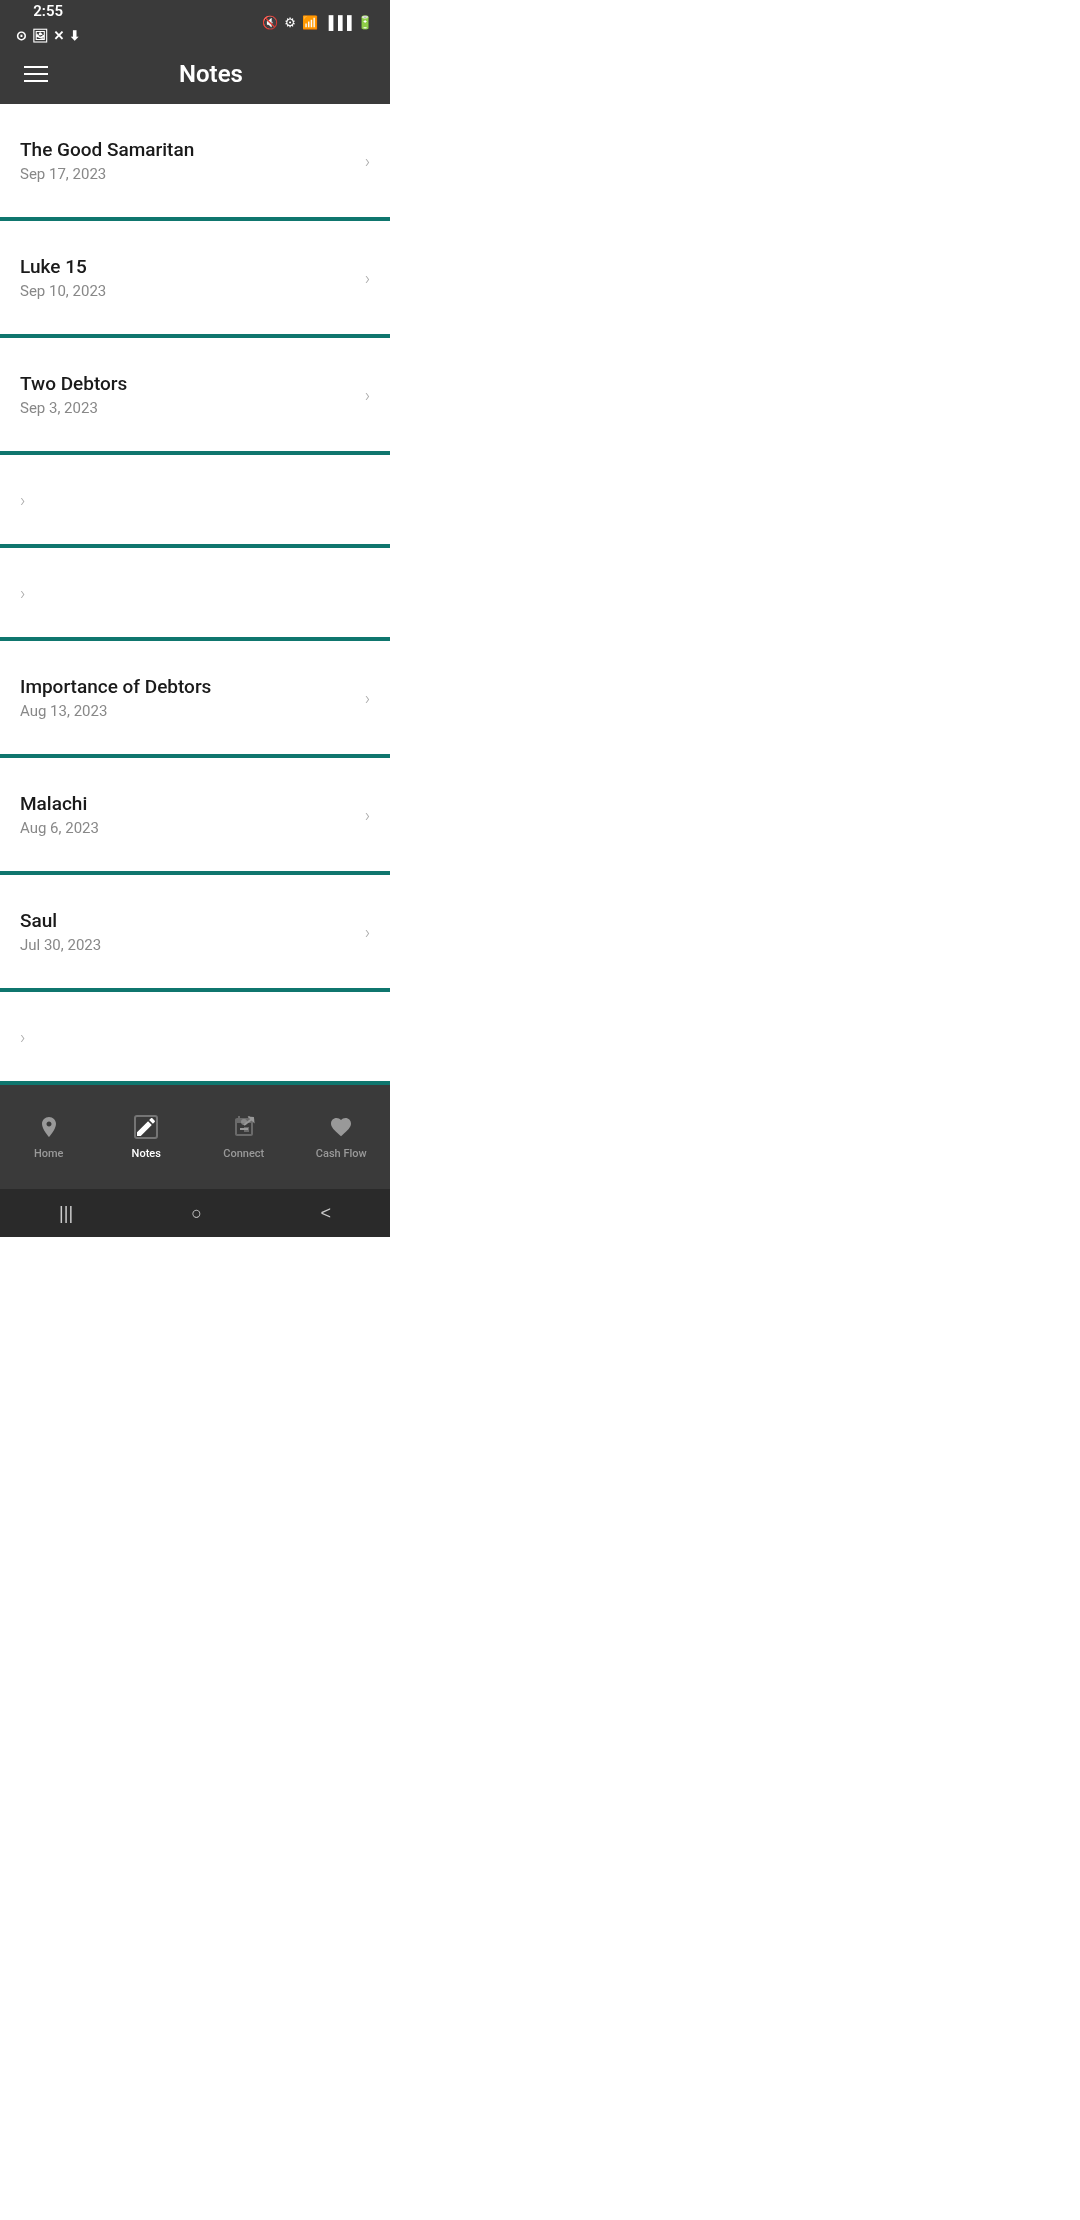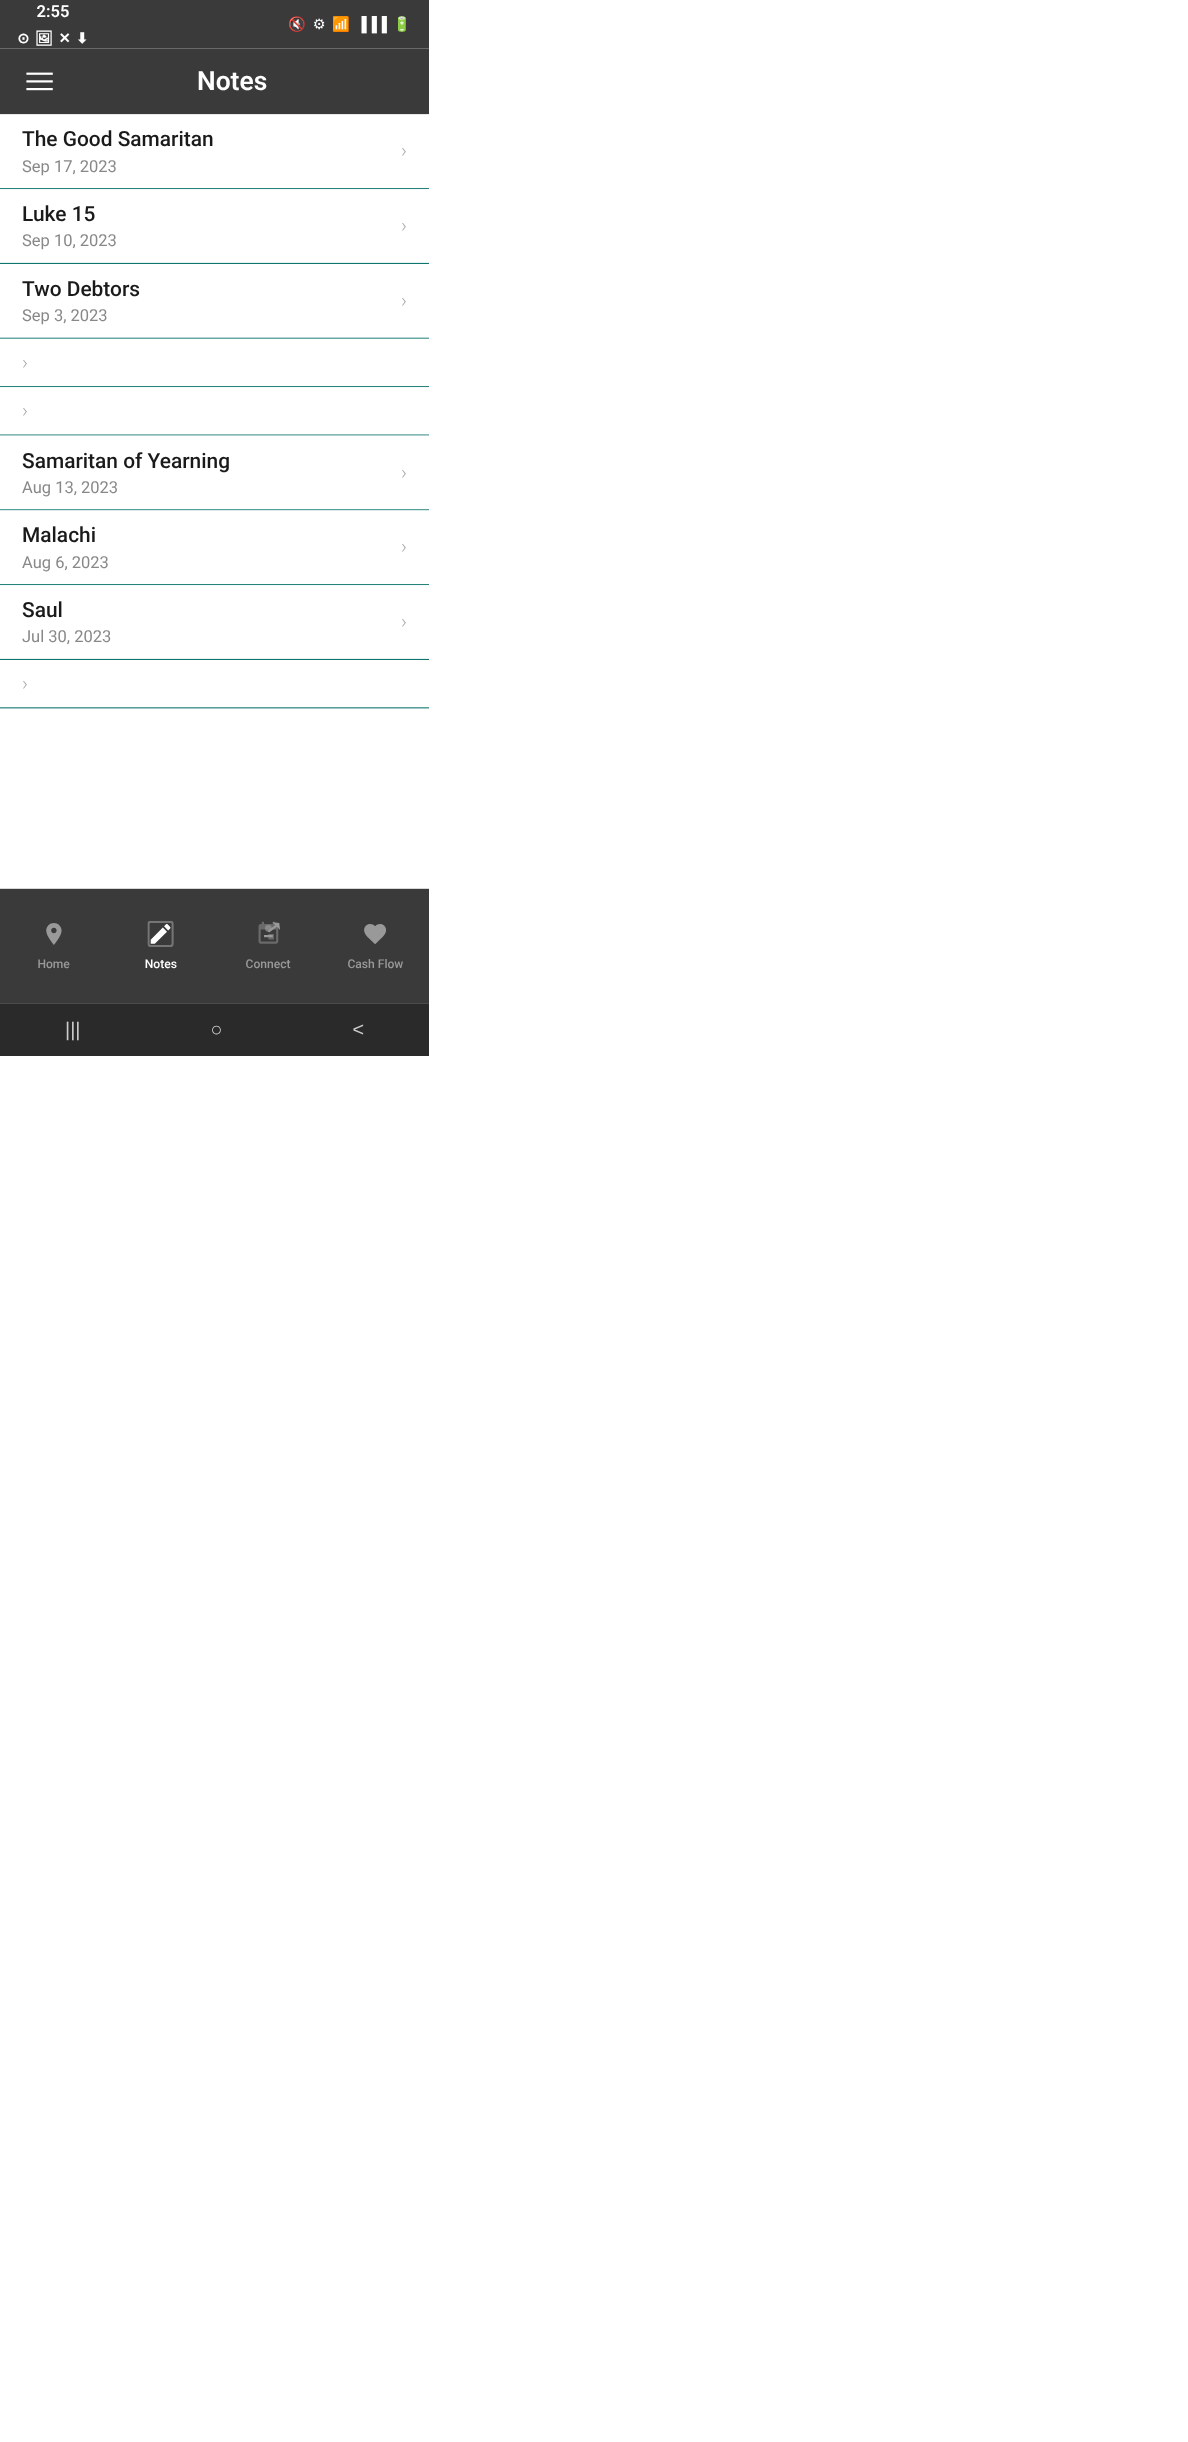--- a/index.html
+++ b/index.html
@@ -98,22 +98,22 @@
     
     .notes-list {
       flex: 1;
       background: #ffffff;
       overflow-y: auto;
     }
 
     .note-item {
       display: flex;
       align-items: center;
-      padding: 11px 20px;
-      border-bottom: 1px solid #0f766e;
+      padding: 34px 20px;
+      border-bottom: 4px solid #0f766e;
       cursor: pointer;
       background: #ffffff;
     }
 
     .note-content {
       flex: 1;
     }
 
     .note-title {
       font-size: 19px;
@@ -242,21 +242,21 @@
     <span class="chevron-icon">›</span>
   </div>
     <div class="note-item">
     <span class="chevron-icon">›</span>
   </div>
     <div class="note-item">
     <span class="chevron-icon">›</span>
   </div>
     <div class="note-item">
     <div class="note-content">
-      <div class="note-title">Samaritan of Yearning</div>
+      <div class="note-title">Importance of Debtors</div>
       <div class="note-date">Aug 13, 2023</div>
     </div>
     <span class="chevron-icon">›</span>
   </div>
     <div class="note-item">
     <div class="note-content">
       <div class="note-title">Malachi</div>
       <div class="note-date">Aug 6, 2023</div>
     </div>
     <span class="chevron-icon">›</span>

